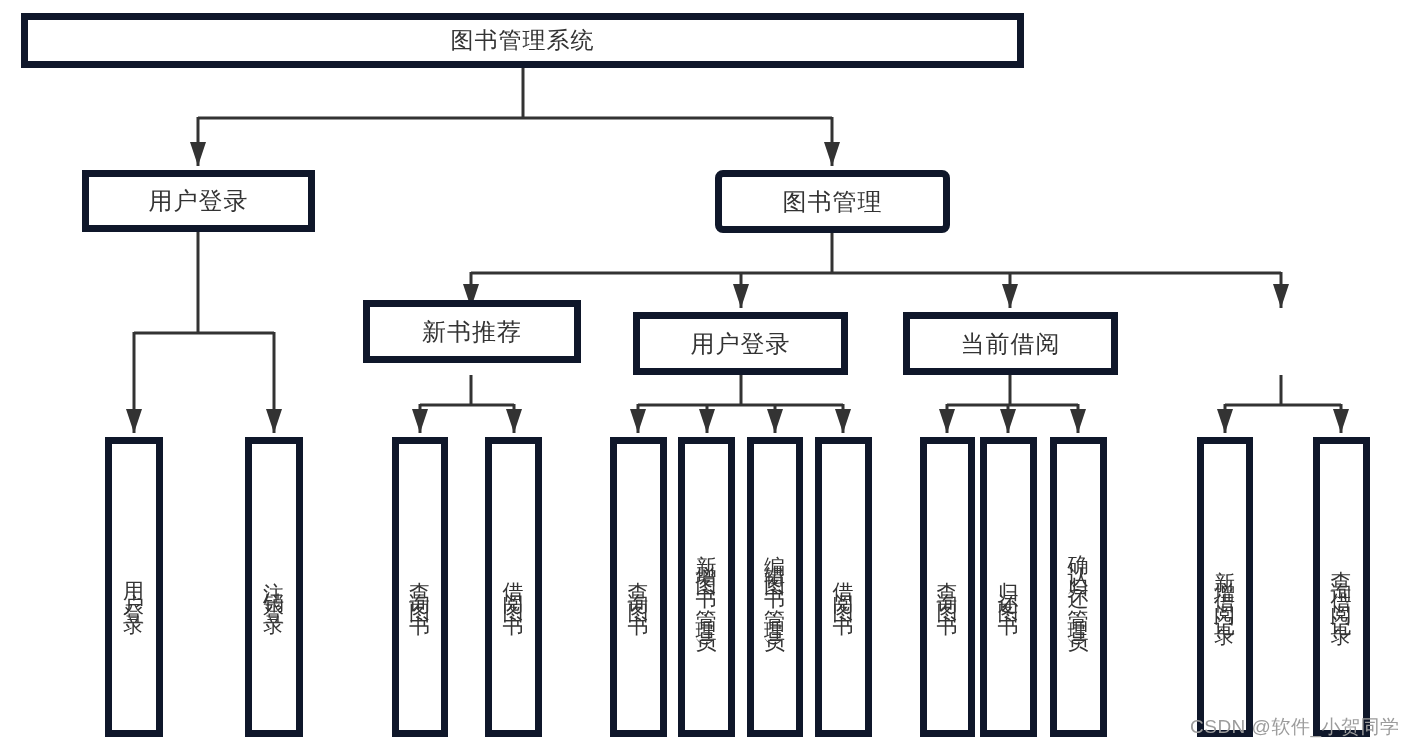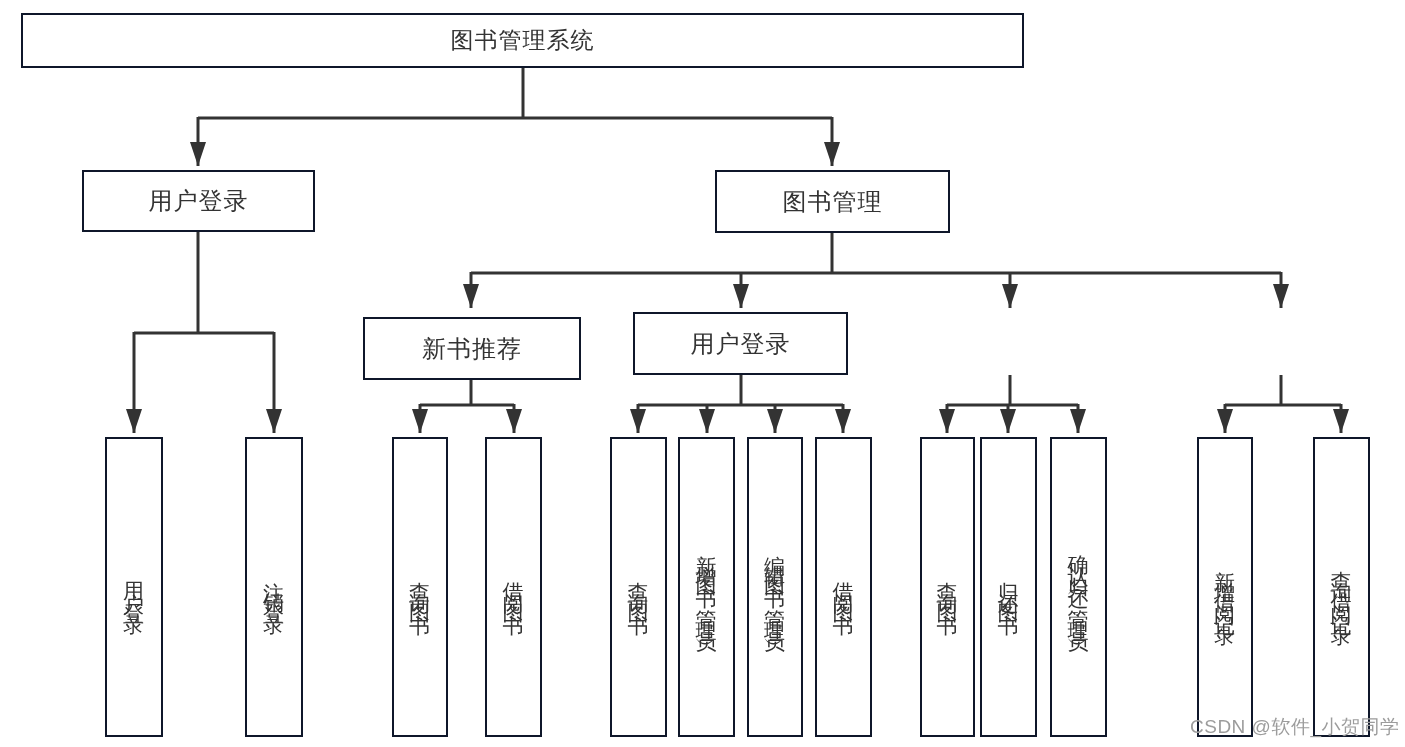--- a/index.html
+++ b/index.html
@@ -7,21 +7,21 @@
     position:relative;
     width:1405px;height:747px;
     background:#ffffff;
     font-family:"Liberation Sans","DejaVu Sans",sans-serif;
     overflow:hidden;
   }
   .connectors{position:absolute;left:0;top:0;z-index:0;}
   .node{
     position:absolute;
     box-sizing:border-box;
-    border:2px solid #0f172a;
+    border:7px solid #0f172a;
     background:#ffffff;
     display:flex;align-items:center;justify-content:center;
     color:#333333;
     z-index:1;
   }
   .node.h{font-size:24px;letter-spacing:1px;}
   .node.root{font-size:23px;}
   .node.v{
     font-size:21px;
   }
@@ -97,29 +97,32 @@
     </g>
   </svg>
 
   <div class="node root h" style="left:21px;top:13px;width:1003px;height:55px;">
     <span>图书管理系统</span>
   </div>
 
   <div class="node h" style="left:82px;top:170px;width:233px;height:62px;">
     <span>用户登录</span>
   </div>
-  <div class="node h" style="left:715px;top:170px;width:235px;height:63px;">
+  <div class="node h" style="left:715px;top:170px;width:235px;height:63px;border-radius:8px;">
     <span>图书管理</span>
   </div>
 
-  <div class="node h" style="left:363px;top:317px;width:218px;height:63px;">
+  <div class="node h" style="left:363px;top:300px;width:218px;height:63px;">
     <span>新书推荐</span>
   </div>
   <div class="node h" style="left:633px;top:312px;width:215px;height:63px;">
     <span>用户登录</span>
+  </div>
+  <div class="node h" style="left:903px;top:312px;width:215px;height:63px;">
+    <span>当前借阅</span>
   </div>
 
   <div class="node v" style="left:105px;top:437px;width:58px;height:300px;">
     <span class="vtext">用户登录</span>
   </div>
   <div class="node v" style="left:245px;top:437px;width:58px;height:300px;">
     <span class="vtext">注销登录</span>
   </div>
 
   <div class="node v" style="left:392px;top:437px;width:56px;height:300px;">

